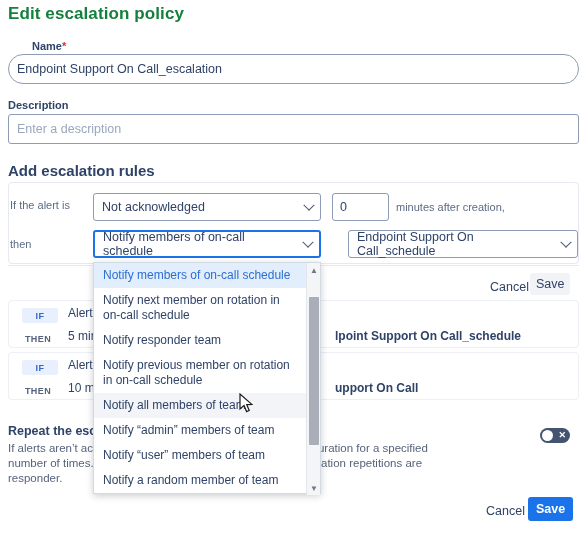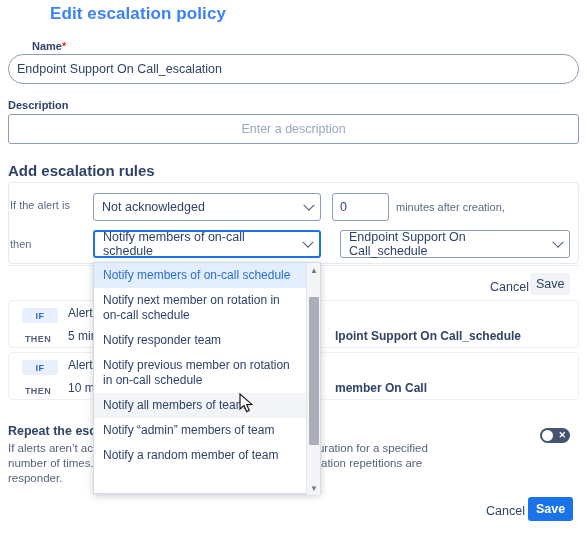--- a/index.html
+++ b/index.html
@@ -8,43 +8,42 @@
     width: 587px; height: 540px;
     background: #ffffff;
     font-family: "Liberation Sans", sans-serif;
     color: #2b3a5c;
     overflow: hidden;
   }
   .page { position: relative; width: 587px; height: 540px; background:#fff; }
 
   .title {
     position: absolute; left: 8px; top: 4px;
-    font-size: 17px; font-weight: 600; color: #3b82f6;
+    font-size: 17px; font-weight: 600; color: #15803d;
     letter-spacing: .1px;
-    margin-left: 42px;
   }
 
   .field-label {
     font-size: 11px; font-weight: 700; color: #2f4368;
   }
   .req { color: #d93025; font-weight: 700; }
 
   .name-label { position: absolute; left: 8px; top: 40px; margin-left: 24px; }
   .name-input {
     position: absolute; left: 8px; top: 54px; width: 571px; height: 30px;
     border: 1px solid #8d9bb5; border-radius: 15px; background: #fff;
     font-family: "Liberation Sans", sans-serif;
     font-size: 12.5px; color: #2f4368; padding: 0 8px; outline: none;
   }
   .desc-label { position: absolute; left: 8px; top: 99px; font-weight: 700; }
   .desc-input {
     position: absolute; left: 8px; top: 114px; width: 571px; height: 30px;
     border: 1px solid #8d9bb5; border-radius: 3px; background: #fff;
     font-family: "Liberation Sans", sans-serif;
-    font-size: 12.5px; color: #2f4368; padding: 0 8px; outline: none; text-align: center;
+    font-size: 12.5px; color: #2f4368; padding: 0 8px; outline: none;
   }
   .desc-input::placeholder { color: #9aa7bd; }
 
   .section-head {
     position: absolute; left: 8px; top: 162px;
     font-size: 15px; font-weight: 700; color: #2f4368;
   }
 
   
   .builder {
@@ -71,21 +70,21 @@
   .sel-action { left: 93px; top: 230px; width: 228px; border: 2px solid #1a73e8; }
   .num-input {
     position: absolute; left: 332px; top: 193px; width: 57px; height: 28px;
     border: 1px solid #8d9bb5; border-radius: 3px; background: #fff;
     font-family: "Liberation Sans", sans-serif;
     font-size: 12.5px; color: #2f4368; padding: 0 7px; outline: none;
   }
   .mins {
     position: absolute; left: 396px; top: 201px; font-size: 11px; color: #5d6b86; text-align: right;
   }
-  .sel-target { left: 340px; top: 230px; width: 230px; }
+  .sel-target { left: 348px; top: 230px; width: 230px; }
 
   
   .divider {
     position: absolute; left: 8px; top: 265px; width: 571px; height: 1px;
     background: #e6e9f0;
   }
 
   
   .top-cancel {
     position: absolute; left: 484px; top: 276px; font-size: 12.5px;
@@ -249,21 +248,21 @@
   <div class="rule-text r1-t1">Alert is</div>
   <div class="badge-then r1-then">THEN</div>
   <div class="rule-text r1-t2">5 min a</div>
   <div class="rule-text bold" style="left:335px; top:329px;">lpoint Support On Call_schedule</div>
 
   <div class="rule-card rule2"></div>
   <div class="badge-if r2-if">IF</div>
   <div class="rule-text r2-t1">Alert is</div>
   <div class="badge-then r2-then">THEN</div>
   <div class="rule-text r2-t2">10 min</div>
-  <div class="rule-text bold" style="left:335px; top:381px;">member On Call</div>
+  <div class="rule-text bold" style="left:335px; top:381px;">upport On Call</div>
 
   <div class="repeat-head">Repeat the escal</div>
   <div class="repeat-body">
     <div><span>If alerts aren’t ackn</span><span style="display:inline-block;width:122px"></span><span>after a specified duration for a specified</span></div>
     <div><span>number of times. Y</span><span style="display:inline-block;width:140px"></span><span>when the escalation repetitions are</span></div>
     <div><span>responder.</span></div>
   </div>
   <div class="toggle">
     <div class="knob"></div>
     <div class="x">✕</div>
@@ -273,20 +272,21 @@
   <button class="bot-save">Save</button>
 
   <div class="menu">
     <div class="menu-inner" id="optlist">
         <div class="opt selected">Notify members of on-call schedule</div>
         <div class="opt">Notify next member on rotation in on-call schedule</div>
         <div class="opt">Notify responder team</div>
         <div class="opt">Notify previous member on rotation in on-call schedule</div>
         <div class="opt hover">Notify all members of team</div>
         <div class="opt">Notify “admin” members of team</div>
+        <div class="opt">Notify “user” members of team</div>
         <div class="opt">Notify a random member of team</div>
       </div>
     <div class="menu-sb">
       <div class="sb-arrow sb-up">▲</div>
       <div class="sb-thumb"></div>
       <div class="sb-arrow sb-down">▼</div>
     </div>
   </div>
 
   <svg class="cursor" width="16" height="22" viewBox="0 0 16 22">

